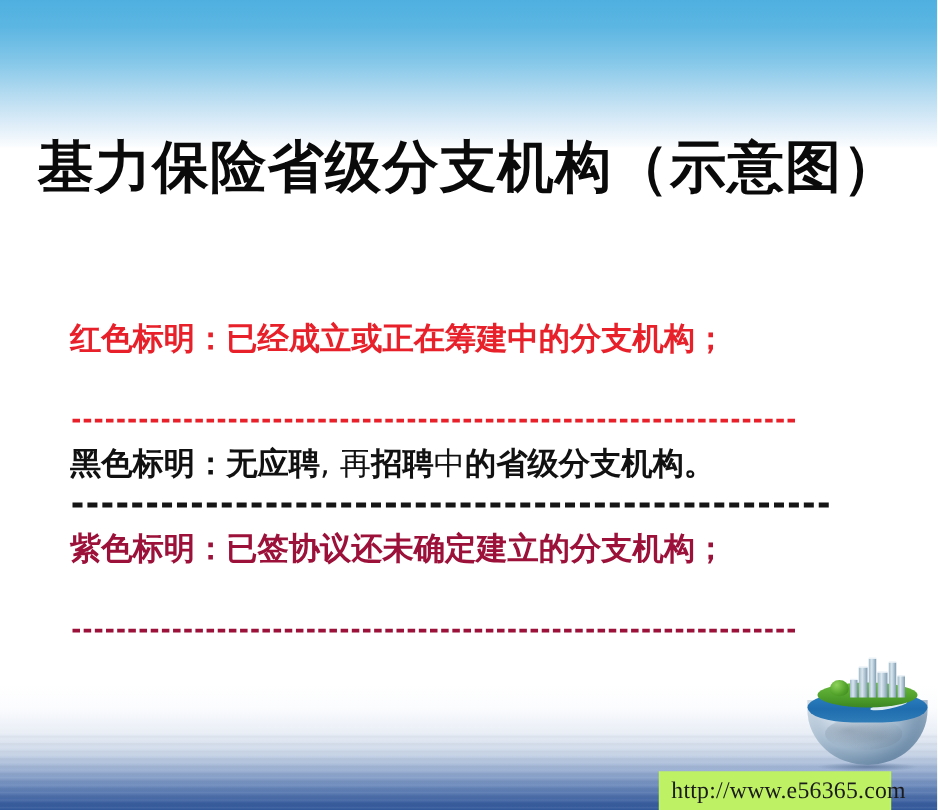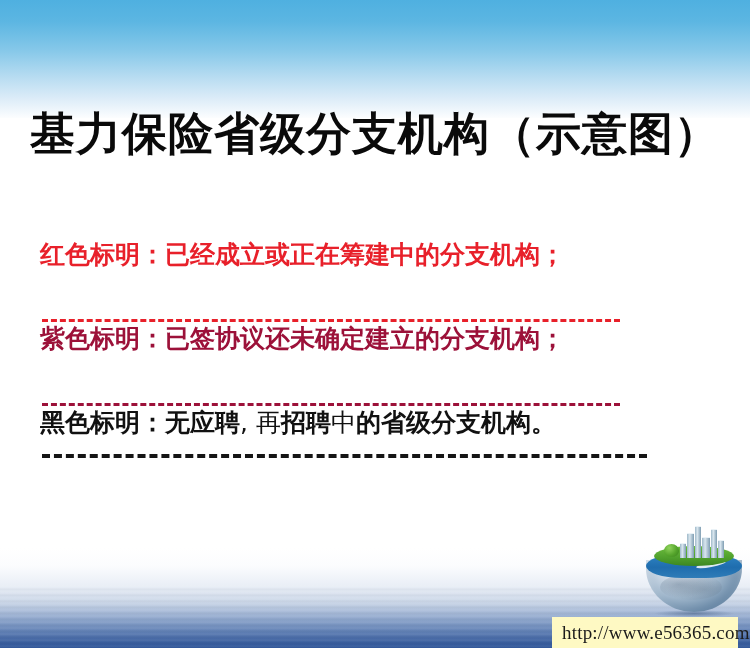--- a/index.html
+++ b/index.html
@@ -84,21 +84,21 @@
 
   
   .legend {
     position: absolute;
     left: 40px;
     top: 238px;
     width: 670px;
   }
   .legend-row {
     position: relative;
-    margin: 0;
+    margin: 16px;
   }
   .legend-text {
     font-family: "DejaVu Sans", "Liberation Sans", sans-serif;
     font-size: 25px;
     font-weight: bold;
     line-height: 34px;
     white-space: nowrap;
   }
   .legend-text .thin {
     font-weight: normal;
@@ -217,24 +217,23 @@
     background: radial-gradient(ellipse at center, rgba(40,70,110,0.45) 0%, rgba(40,70,110,0) 72%);
   }
 
   
   .watermark {
     position: absolute;
     left: 527px;
     top: 617px;
     width: 186px;
     height: 31px;
-    background: #fef9c3;
+    background: #bef264;
     display: flex;
     align-items: center;
-    margin-left: 25px;
   }
   .watermark span {
     font-family: "Liberation Serif", "DejaVu Serif", serif;
     font-size: 19px;
     color: #1b1b1b;
     padding-left: 10px;
     letter-spacing: 0.2px;
     white-space: nowrap;
   }
 </style>
@@ -251,29 +250,29 @@
   <div class="title">基力保险省级分支机构（示意图）</div>
 
   <div class="legend">
 
     <div class="legend-row row-red">
       <div class="legend-text">红色标明：已经成立或正在筹建中的分支机构；</div>
       <div class="gap-red"></div>
       <hr class="rule rule-red">
     </div>
 
+    <div class="legend-row row-black">
+      <div class="legend-text"><span>黑色标明：</span><span>无应聘</span><span class="thin">, 再</span><span>招聘</span><span class="thin">中</span><span>的省级分支机构。</span></div>
+      <hr class="rule rule-black">
+    </div>
+
     <div class="legend-row row-purple">
       <div class="legend-text">紫色标明：已签协议还未确定建立的分支机构；</div>
       <div class="gap-purple"></div>
       <hr class="rule rule-purple">
-    </div>
-
-    <div class="legend-row row-black">
-      <div class="legend-text"><span>黑色标明：</span><span>无应聘</span><span class="thin">, 再</span><span>招聘</span><span class="thin">中</span><span>的省级分支机构。</span></div>
-      <hr class="rule rule-black">
     </div>
 
   </div>
 
   <div class="logo">
     <div class="logo-shadow"></div>
     <div class="logo-globe"></div>
     <div class="logo-sea"></div>
     <div class="logo-land"></div>
     <div class="logo-tree"></div>

